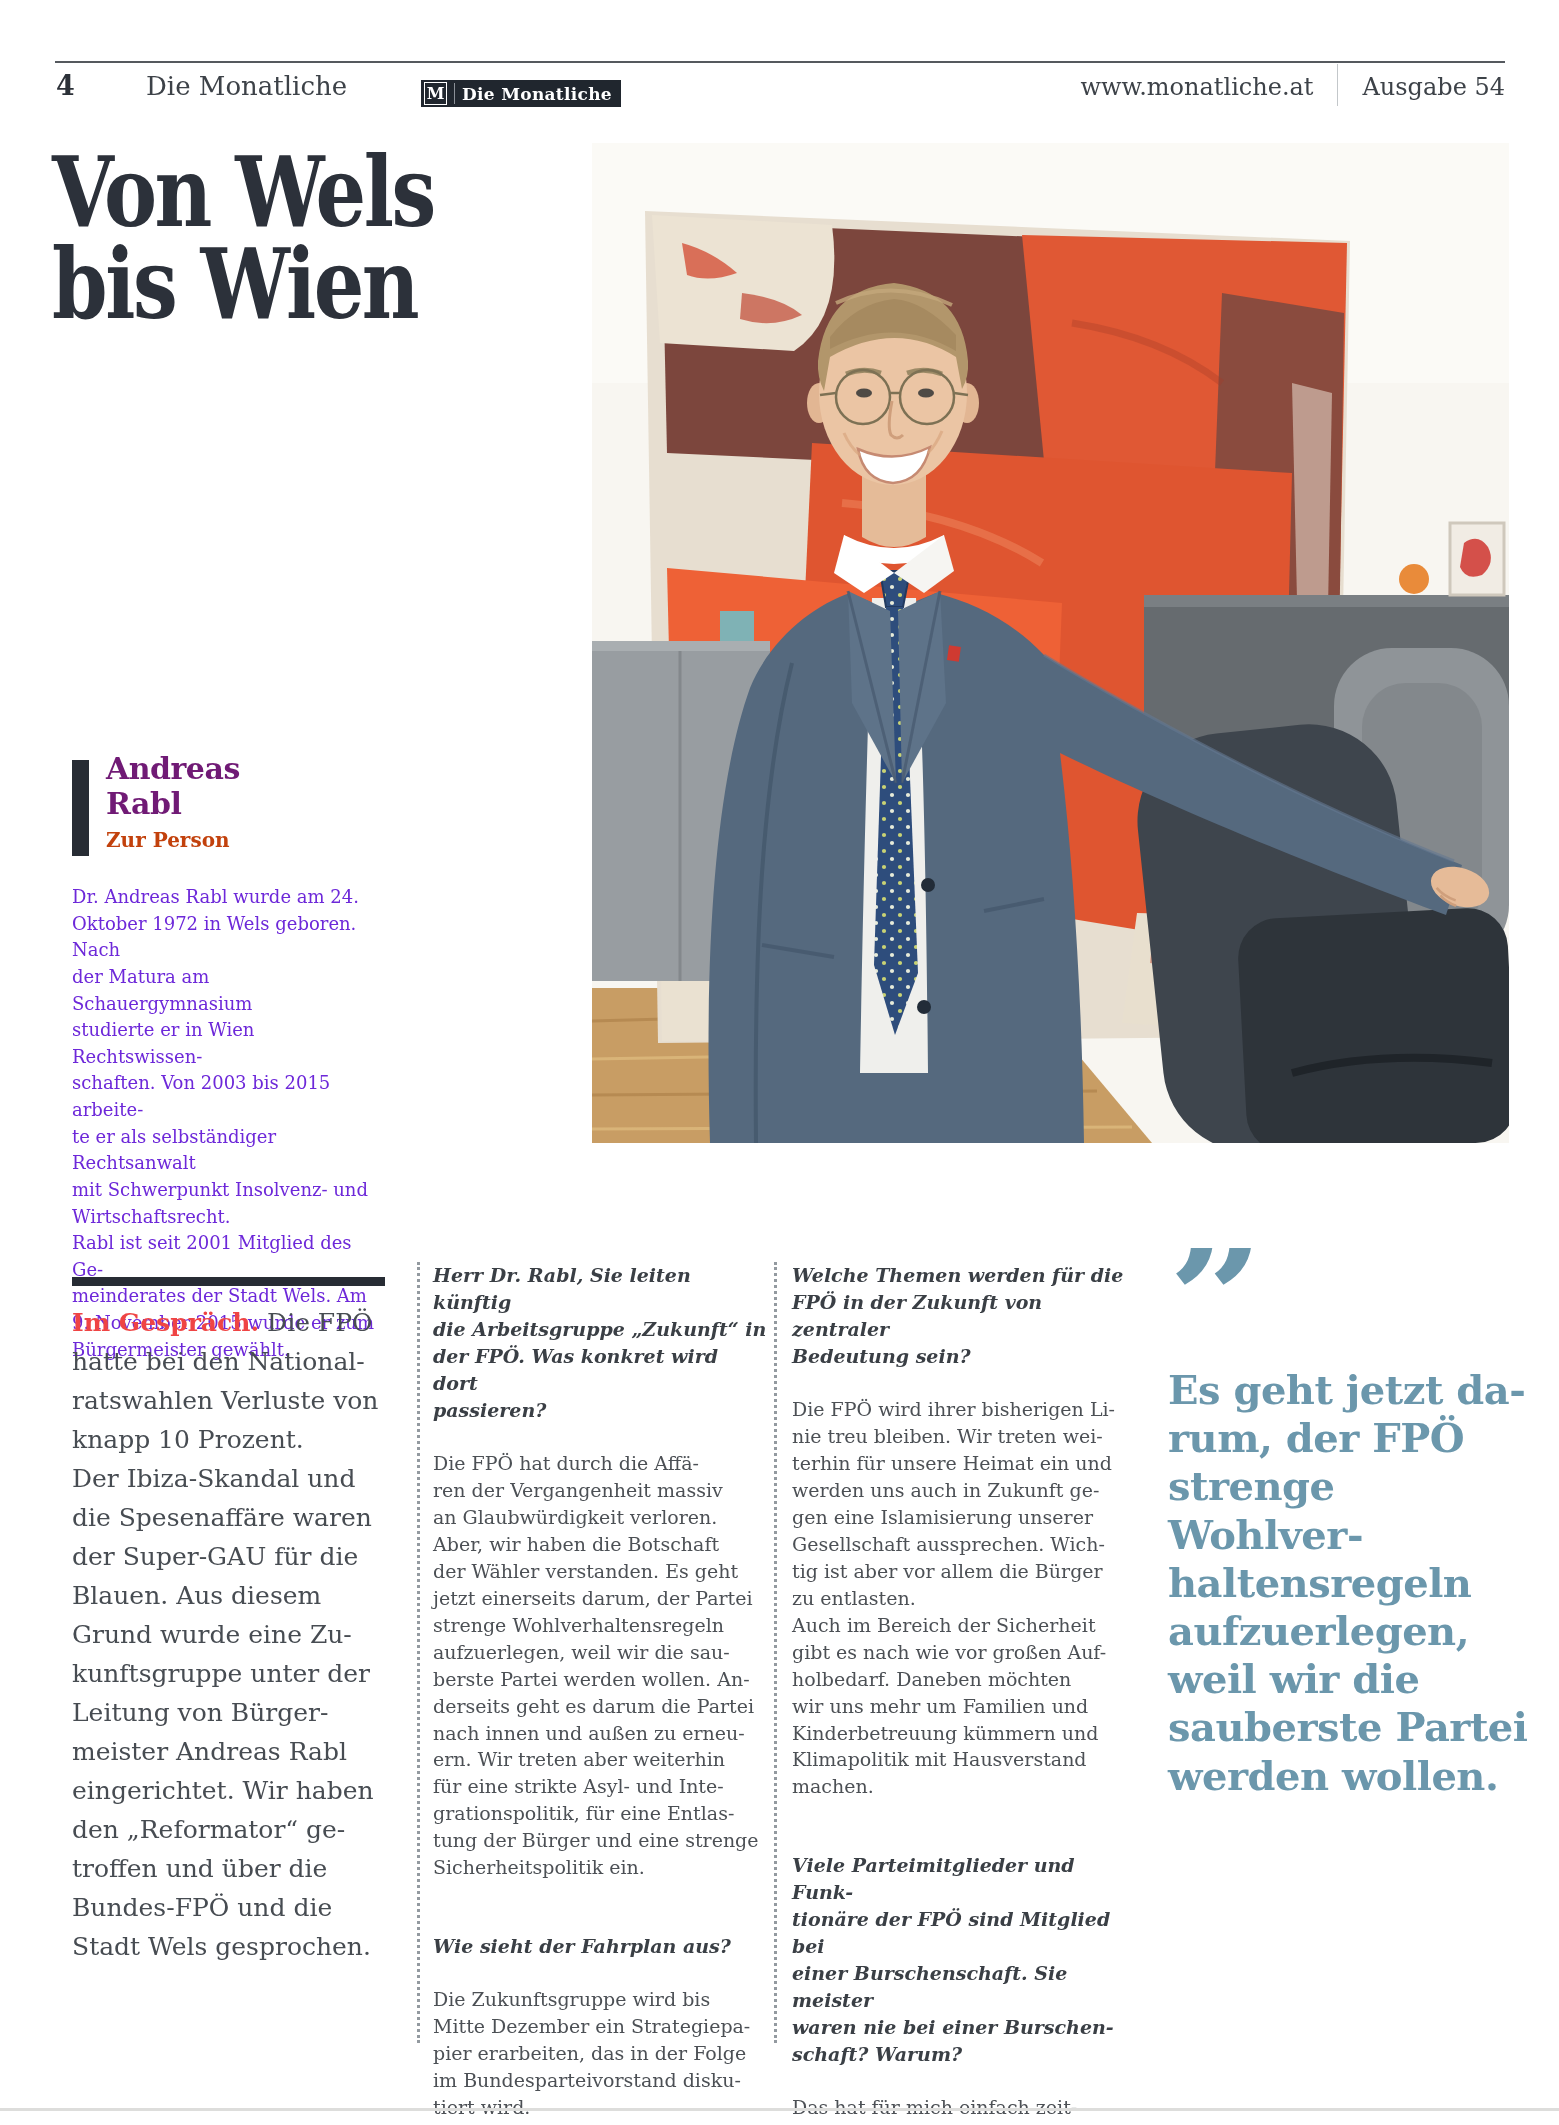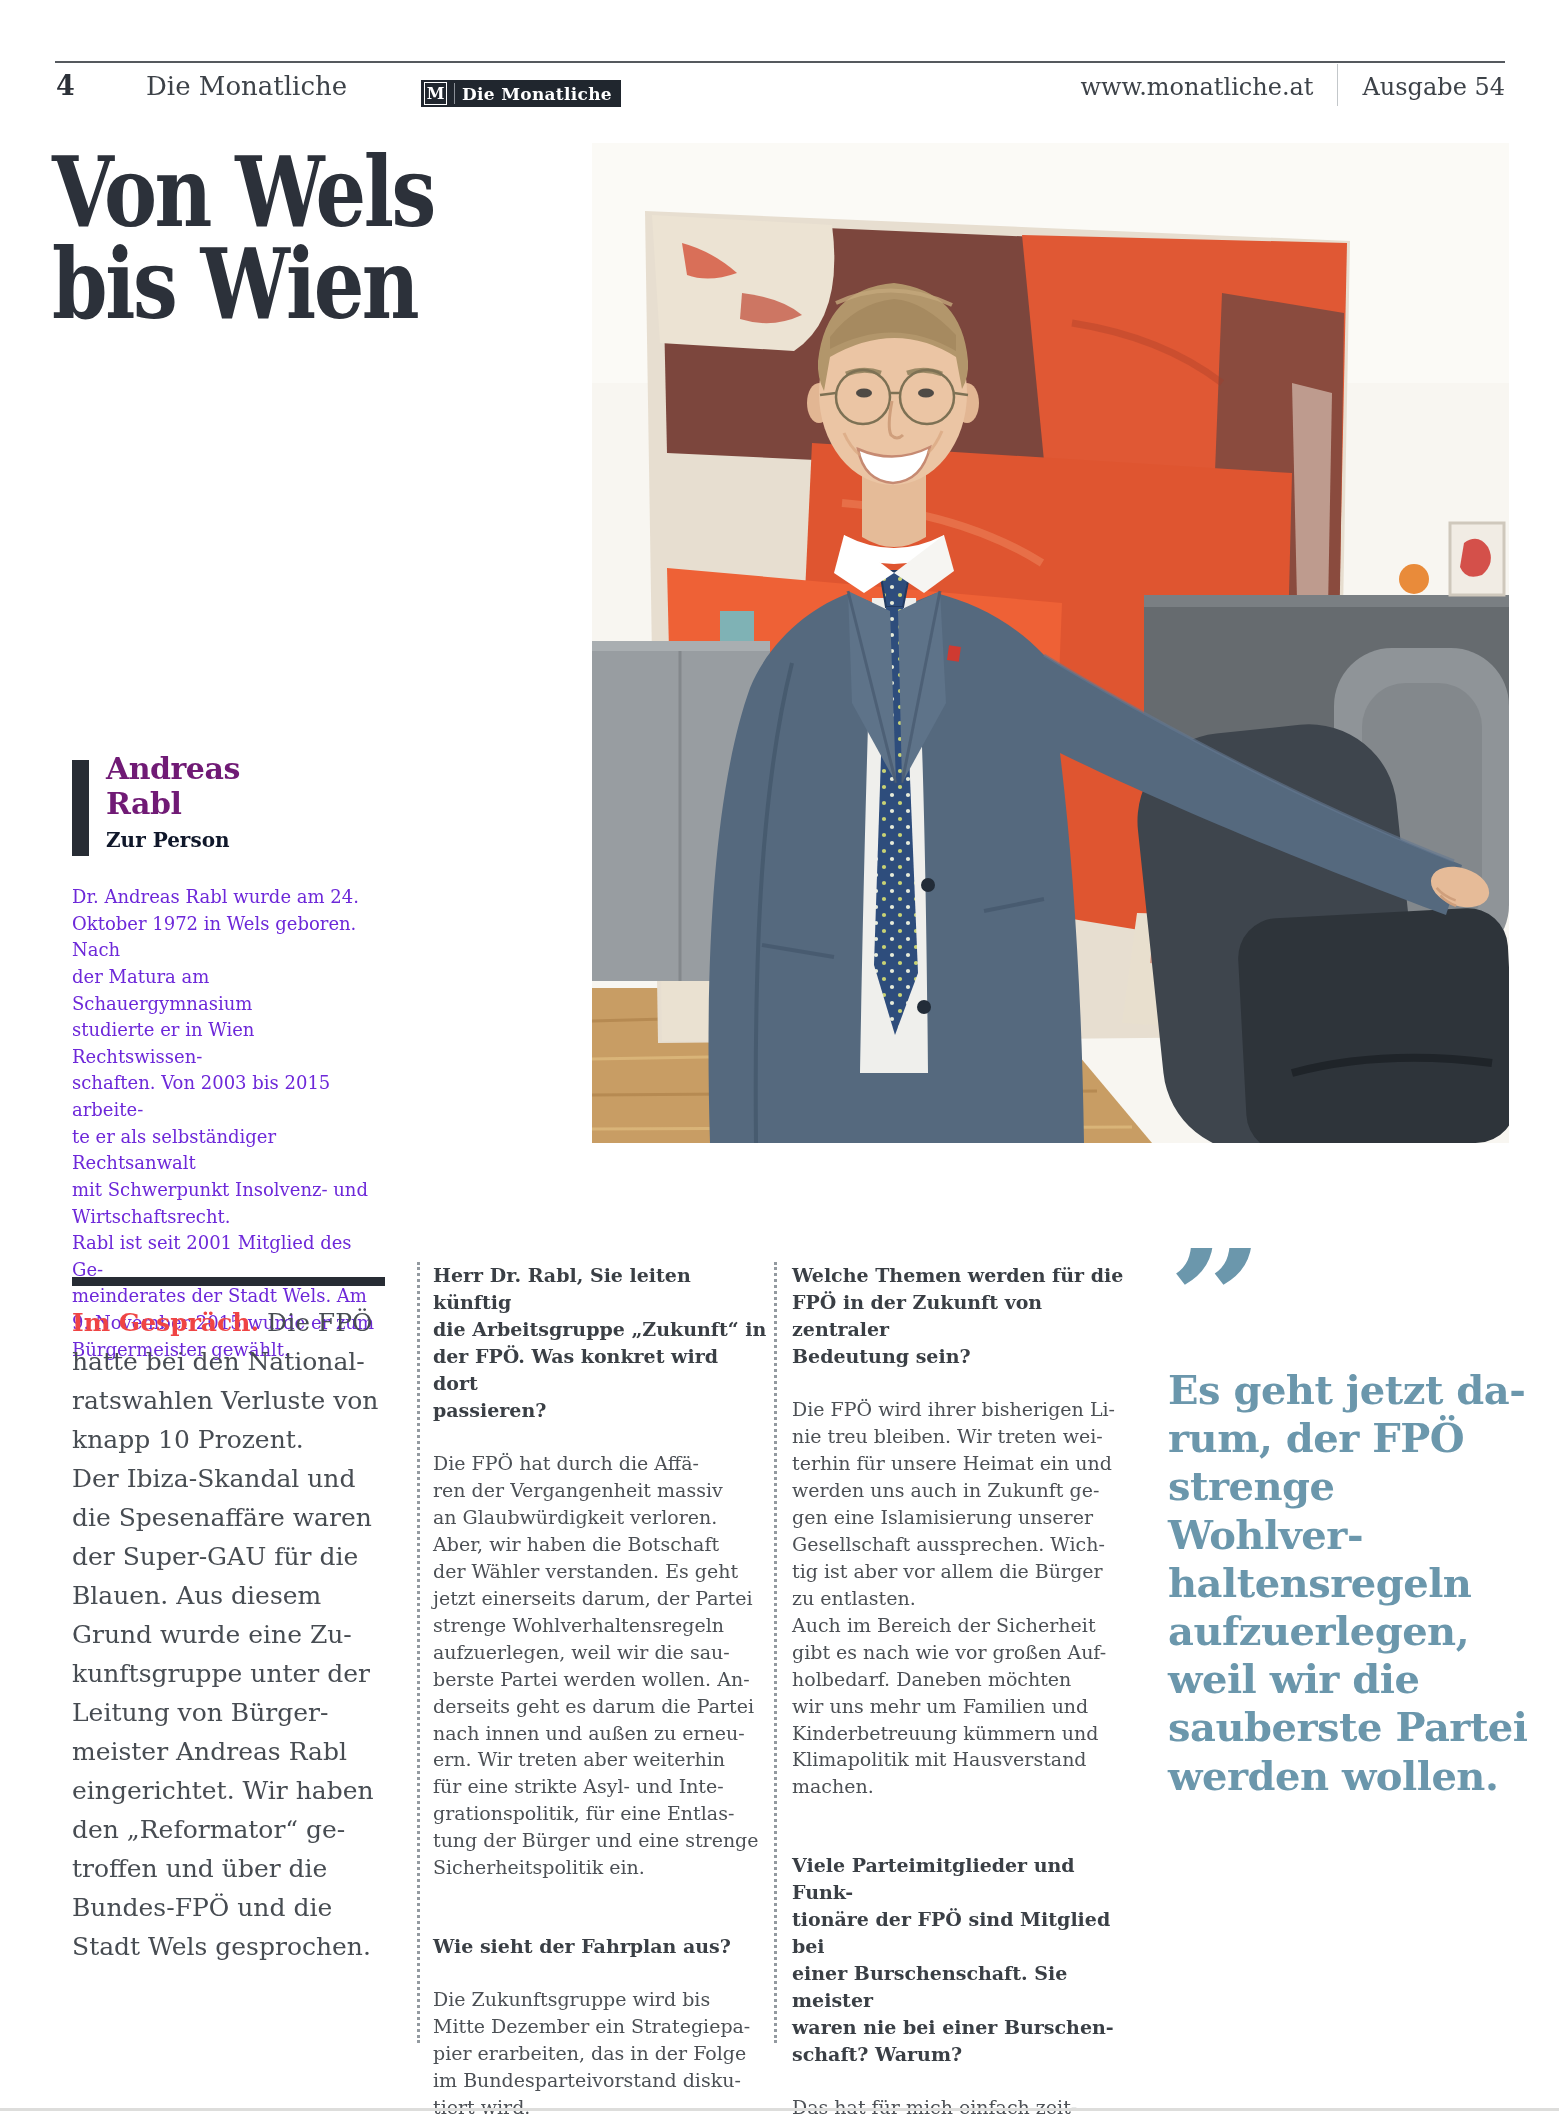--- a/index.html
+++ b/index.html
@@ -32,36 +32,36 @@
     transform:scale(0.82,1);transform-origin:left top;
     width:700px;
   }
 
   
   .photo{position:absolute;left:592px;top:143px;width:917px;height:1000px;}
 
   
   .person-bar{position:absolute;left:72px;top:760px;width:17px;height:96px;background:#272c34;}
   .person-name{position:absolute;left:106px;top:752px;font-size:30px;font-weight:bold;line-height:1.16;color:#701a75;letter-spacing:-0.5px;}
-  .person-kicker{position:absolute;left:106px;top:828px;font-size:20px;font-weight:bold;color:#0f172a;}
+  .person-kicker{position:absolute;left:106px;top:828px;font-size:20px;font-weight:bold;color:#c2410c;}
   .person-bio{position:absolute;left:72px;top:884px;width:312px;font-size:18px;line-height:1.48;color:#6d28d9;}
 
   
   .intro-bar{position:absolute;left:72px;top:1277px;width:313px;height:9px;background:#272c34;}
   .intro{position:absolute;left:72px;top:1303px;width:318px;font-size:25px;line-height:1.56;color:#474c52;}
   .intro .lead{font-weight:bold;color:#ef4444;}
 
   .dotline{position:absolute;top:1262px;height:781px;width:0;border-left:3px dotted #939aa0;}
   .dot-a{left:417px;}
   .dot-b{left:774px;}
 
   .col{position:absolute;top:1262px;width:336px;font-size:19px;line-height:1.42;color:#4c5055;}
   .col-2{left:433px;}
   .col-3{left:792px;}
-  .col .q{font-weight:bold;color:#3a3f45;margin:0 0 26px 0;}
+  .col .q{font-style:italic;font-weight:bold;color:#3a3f45;margin:0 0 26px 0;}
   .col .a{margin:0 0 52px 0;}
   .col p:last-child{margin-bottom:0;}
 
   
   .pullquote{position:absolute;left:1168px;top:1248px;width:362px;color:#6b97ac;}
   .pullquote .mark{font-size:170px;font-weight:bold;line-height:0.62;letter-spacing:-10px;display:block;height:118px;overflow:hidden;}
   .pullquote .qtext{font-size:40px;font-weight:bold;line-height:1.205;letter-spacing:-0.5px;}
 
   .bottom-rule{position:absolute;left:0;bottom:14px;width:1559px;height:3px;background:#dddddb;}
 </style>

